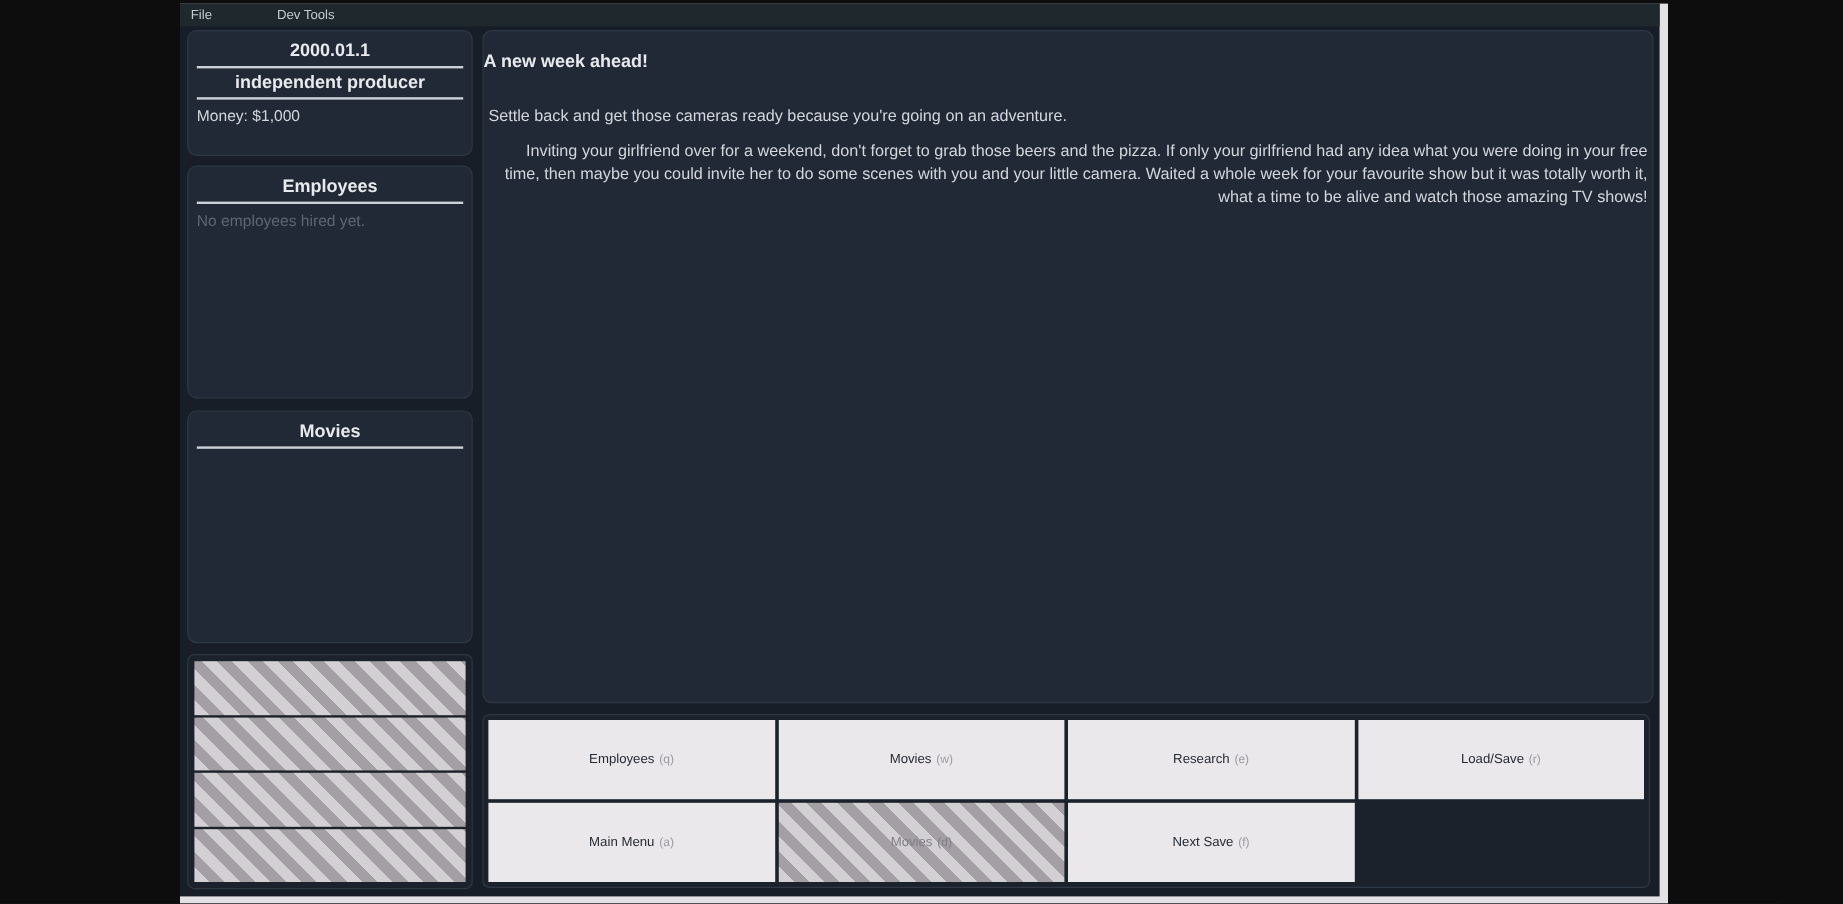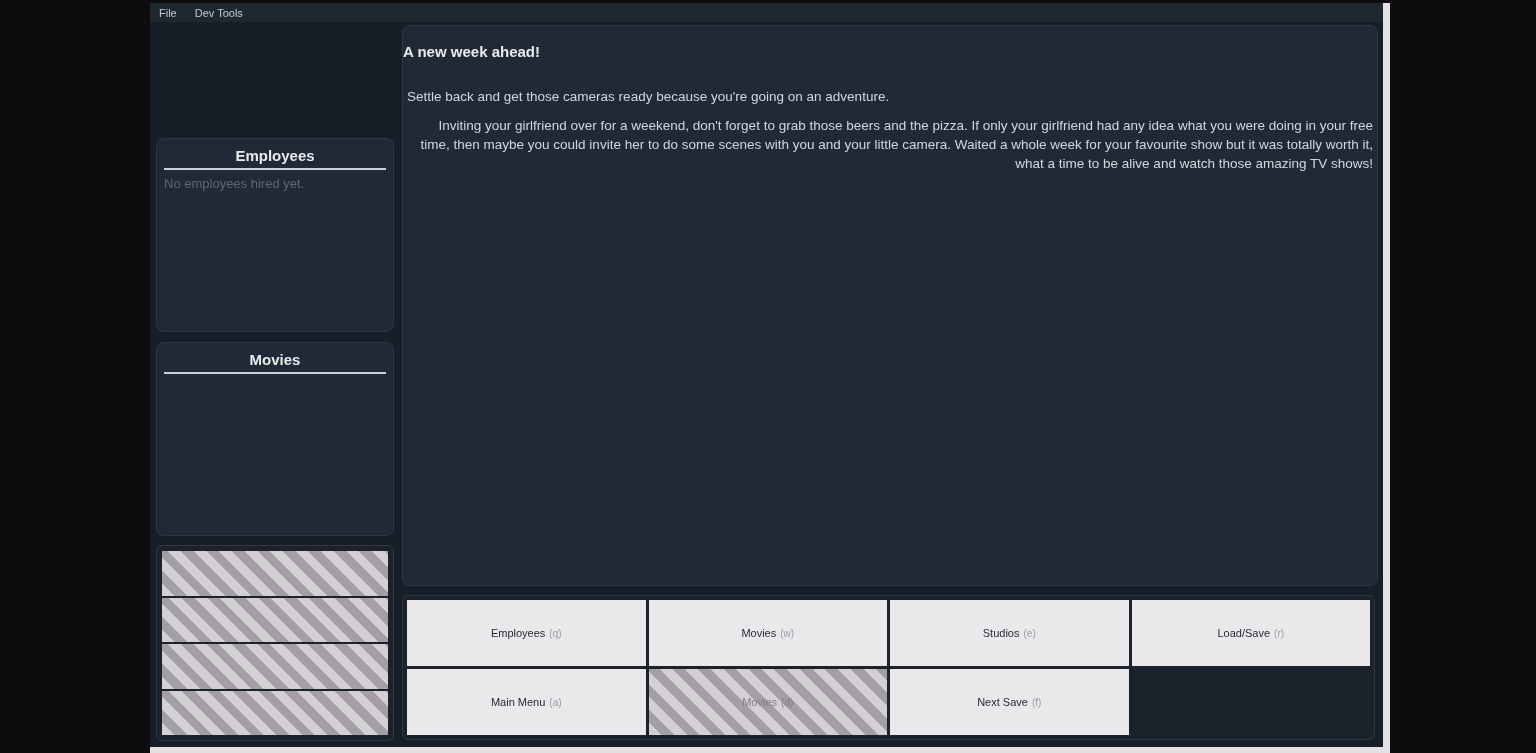--- a/index.html
+++ b/index.html
@@ -34,21 +34,21 @@
     background:var(--c-frame_light);
   }
   .app-window{
     position:absolute;left:150px;top:3px;width:1233px;height:744px;
     background:var(--c-window_bg);
   }
   .menu-bar{
     position:absolute;left:0;top:0;width:100%;height:19px;
     background:var(--c-menu_bg);
     display:flex;align-items:center;
-    font-size:11px;color:var(--c-menu_text);
+    font-size:11px;color:var(--c-menu_text);gap:36px;
   }
   .menu-item{padding:0 10px;height:100%;display:flex;align-items:center;cursor:default;}
   .menu-item:first-child{padding-left:9px;padding-right:8px;}
   .panel{
     position:absolute;
     background:var(--c-panel_bg);
     border:1px solid var(--c-panel_border);
     border-radius:8px;
   }
   .panel-title{
@@ -127,20 +127,27 @@
 
 <div class="frame-light"></div>
 
 <div class="app-window">
 
   <div class="menu-bar">
     <div class="menu-item">File</div>
     <div class="menu-item">Dev Tools</div>
   </div>
 
+  <div class="panel sidebar-info">
+    <div class="panel-title">2000.01.1</div>
+    <hr class="panel-rule">
+    <div class="panel-title" style="padding-top:3px;">independent producer</div>
+    <hr class="panel-rule">
+    <div class="panel-text">Money: $1,000</div>
+  </div>
 
   <div class="panel sidebar-employees">
     <div class="panel-title">Employees</div>
     <hr class="panel-rule">
     <div class="panel-empty">No employees hired yet.</div>
   </div>
 
   <div class="panel sidebar-movies">
     <div class="panel-title">Movies</div>
     <hr class="panel-rule">
@@ -164,21 +171,21 @@
   <div class="nav-grid">
     <div class="nav-btn">
       <span>Employees</span>
       <span class="hk">(q)</span>
     </div>
     <div class="nav-btn">
       <span>Movies</span>
       <span class="hk">(w)</span>
     </div>
     <div class="nav-btn">
-      <span>Studios</span>
+      <span>Research</span>
       <span class="hk">(e)</span>
     </div>
     <div class="nav-btn">
       <span>Load/Save</span>
       <span class="hk">(r)</span>
     </div>
     <div class="nav-btn">
       <span>Main Menu</span>
       <span class="hk">(a)</span>
     </div>

